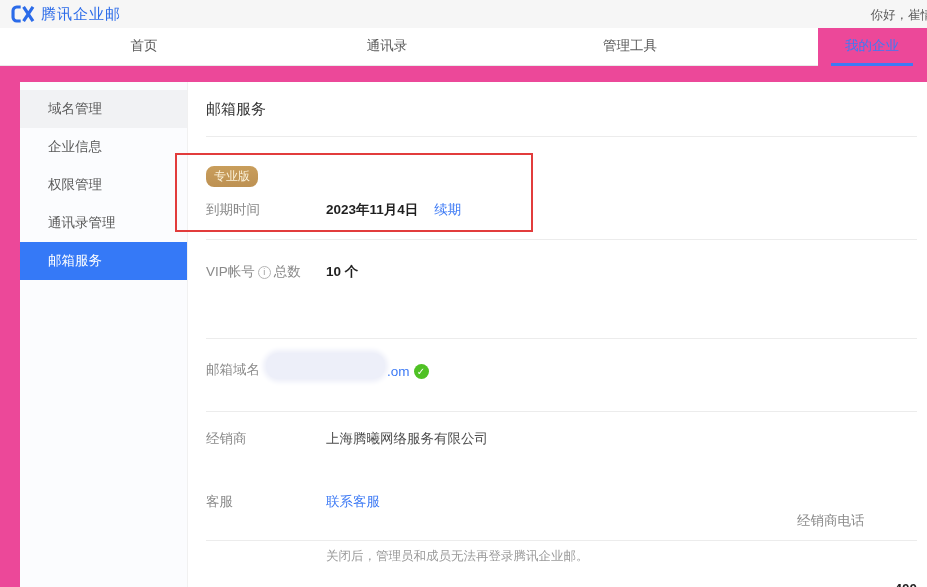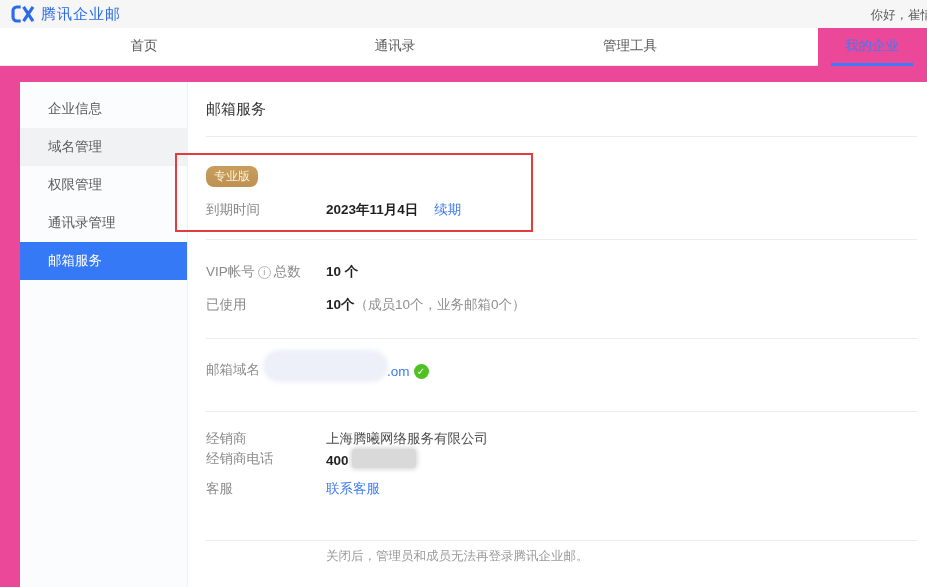--- a/index.html
+++ b/index.html
@@ -75,30 +75,30 @@
           <path d="M13.6 2.2 L23.8 17.8 M23.8 2.2 L13.6 17.8" stroke="#2b6be9" stroke-width="3.4"></path>
         </svg>
       </span>
       <span class="brand-name">腾讯企业邮</span>
     </div>
     <div class="greeting">你好，崔情</div>
   </div>
 
   <div class="navbar">
     <span class="nav-tab" style="left:144px">首页</span>
-    <span class="nav-tab" style="left:395px">通讯录</span>
+    <span class="nav-tab" style="left:387px">通讯录</span>
     <span class="nav-tab" style="left:630px">管理工具</span>
     <span class="nav-tab active" style="left:872px">我的企业</span>
   </div>
 
   <div class="panel">
 
     <div class="sidebar">
+      <div class="side-item hovered">域名管理</div>
       <div class="side-item">企业信息</div>
-      <div class="side-item hovered">域名管理</div>
       <div class="side-item">权限管理</div>
       <div class="side-item">通讯录管理</div>
       <div class="side-item active">邮箱服务</div>
     </div>
 
     <div class="content">
 
       <div class="sec sec-title">邮箱服务</div>
 
       <div class="sec sec-plan">
@@ -112,42 +112,37 @@
 
       <div class="sec sec-vip">
         <div class="row" style="margin-top:21px;">
           <span class="label">
             <span>VIP帐号</span>
             <i class="info-icon">i</i>
             <span>总数</span>
           </span>
           <span class="val bold">10 个</span>
         </div>
-        <div class="row" style="margin-top:13px;">
-          <span class="label">已使用</span>
-          <span class="val bold">10个</span>
-          <span class="muted">（成员10个，业务邮箱0个）</span>
-        </div>
       </div>
 
       <div class="sec sec-domain">
         <div class="row" style="margin-top:14px; height:26px;">
           <span class="label">邮箱域名</span>
           <span class="blur-domain"></span>
           <span class="link" style="margin-left:2px;">.om</span>
           <span class="check-icon">✓</span>
         </div>
       </div>
 
       <div class="sec sec-reseller">
         <div class="row" style="margin-top:16px;">
           <span class="label">经销商</span>
           <span class="val" style="color:#4d4d4d;">上海腾曦网络服务有限公司</span>
         </div>
-        <div class="row" style="margin-top:0;">
+        <div class="row" style="margin-top:13px;flex-direction:column;">
           <span class="label">经销商电话</span>
           <span class="val bold">400</span>
           <span class="blur-phone"></span>
         </div>
         <div class="row" style="margin-top:10px;">
           <span class="label">客服</span>
           <a class="link">联系客服</a>
         </div>
       </div>
 

